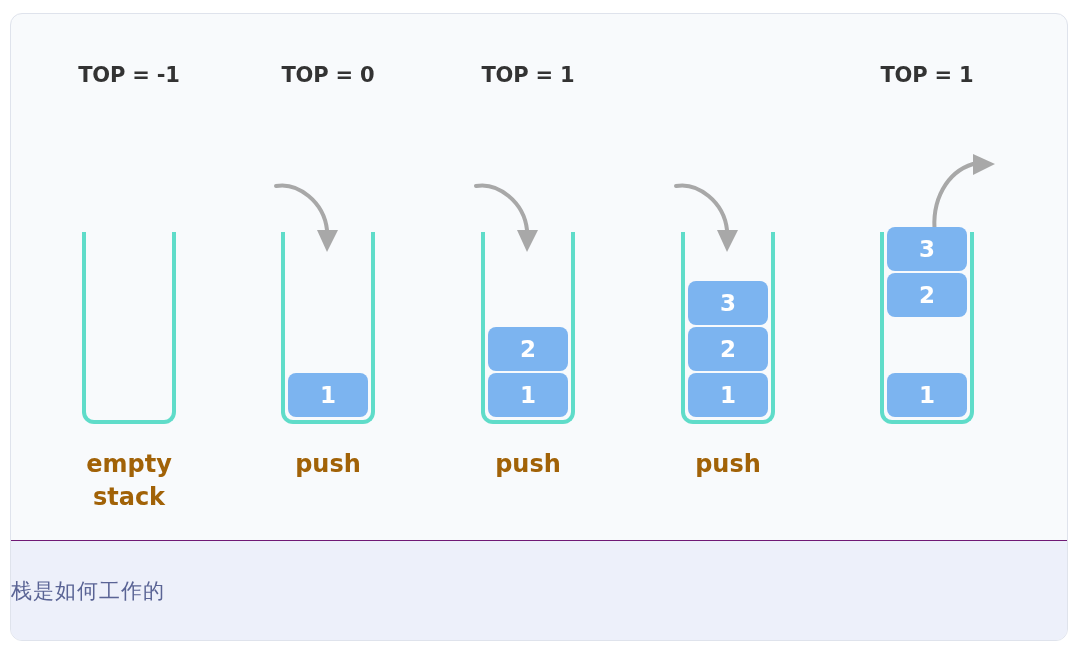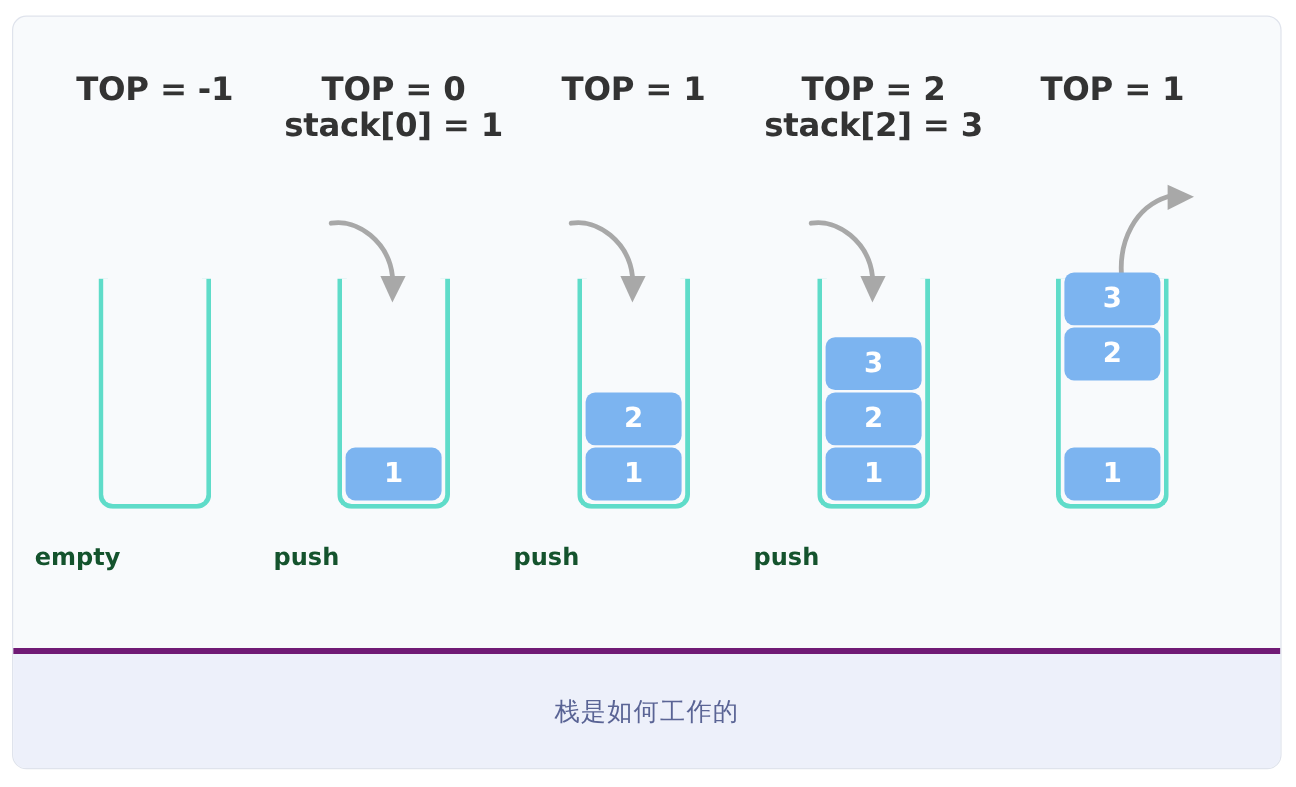--- a/index.html
+++ b/index.html
@@ -40,21 +40,21 @@
     height: 528px;
   }
 
   
   .col-label {
     position: absolute;
     top: 46px;
     left: 0;
     width: 200px;
     text-align: center;
-    font-size: 27px;
+    font-size: 21px;
     font-weight: bold;
     color: #333333;
     line-height: 30px;
     letter-spacing: -0.2px;
   }
   .col-label .l2 { display: block; }
 
   
   .stack-box {
     position: absolute;
@@ -92,24 +92,24 @@
     justify-content: center;
   }
   .cell.lifted { margin-bottom: 54px; }
 
   
   .op-label {
     position: absolute;
     top: 434px;
     left: 0;
     width: 200px;
-    text-align: left;
-    font-size: 20px;
+    text-align: center;
+    font-size: 24px;
     font-weight: bold;
-    color: #14532d;
+    color: #a16207;
     line-height: 33px;
   }
   .op-label .l2 { display: block; }
 
   
   .arrow-svg {
     position: absolute;
     left: 0;
     top: 0;
     width: 200px;
@@ -119,25 +119,25 @@
   }
 
   
   #caption-bar {
     position: absolute;
     left: 0;
     bottom: 0;
     width: 100%;
     height: 100px;
     box-sizing: border-box;
-    border-top: 5px solid #701a75;
+    border-top: 1px solid #701a75;
     background: #edf0fa;
     display: flex;
     align-items: center;
-    justify-content: center;
+    justify-content: flex-start;
   }
   #caption-text {
     font-size: 21px;
     color: #5a6495;
     letter-spacing: 1px;
   }
 </style>
 </head>
 <body>
 
@@ -148,27 +148,27 @@
     <div class="stack-column" style="left:18px">
       <div class="col-label">
         <span>TOP = -1</span>
         <span class="l2"></span>
       </div>
       <div class="stack-box">
         <div class="cells"></div>
       </div>
       <div class="op-label">
         <span>empty</span>
+        <span class="l2">stack</span>
       </div>
     </div>
 
     <div class="stack-column" style="left:217px">
       <div class="col-label">
         <span>TOP = 0</span>
-        <span class="l2">stack[0] = 1</span>
       </div>
       <svg class="arrow-svg" viewBox="0 0 200 260">
         <path d="M 48 172 C 70 168 96 188 99 216" fill="none" stroke="#a8a8a8" stroke-width="4" stroke-linecap="round"></path>
         <path d="M 99 238 L 89 216 L 110 216 Z" fill="#a8a8a8"></path>
       </svg>
       <div class="stack-box">
         <div class="cells">
           <div class="cell">1</div>
         </div>
       </div>
@@ -192,24 +192,20 @@
           <div class="cell">2</div>
         </div>
       </div>
       <div class="op-label">
         <span>push</span>
         <span class="l2"></span>
       </div>
     </div>
 
     <div class="stack-column" style="left:617px">
-      <div class="col-label">
-        <span>TOP = 2</span>
-        <span class="l2">stack[2] = 3</span>
-      </div>
       <svg class="arrow-svg" viewBox="0 0 200 260">
         <path d="M 48 172 C 70 168 96 188 99 216" fill="none" stroke="#a8a8a8" stroke-width="4" stroke-linecap="round"></path>
         <path d="M 99 238 L 89 216 L 110 216 Z" fill="#a8a8a8"></path>
       </svg>
       <div class="stack-box">
         <div class="cells">
           <div class="cell">1</div>
           <div class="cell">2</div>
           <div class="cell">3</div>
         </div>

